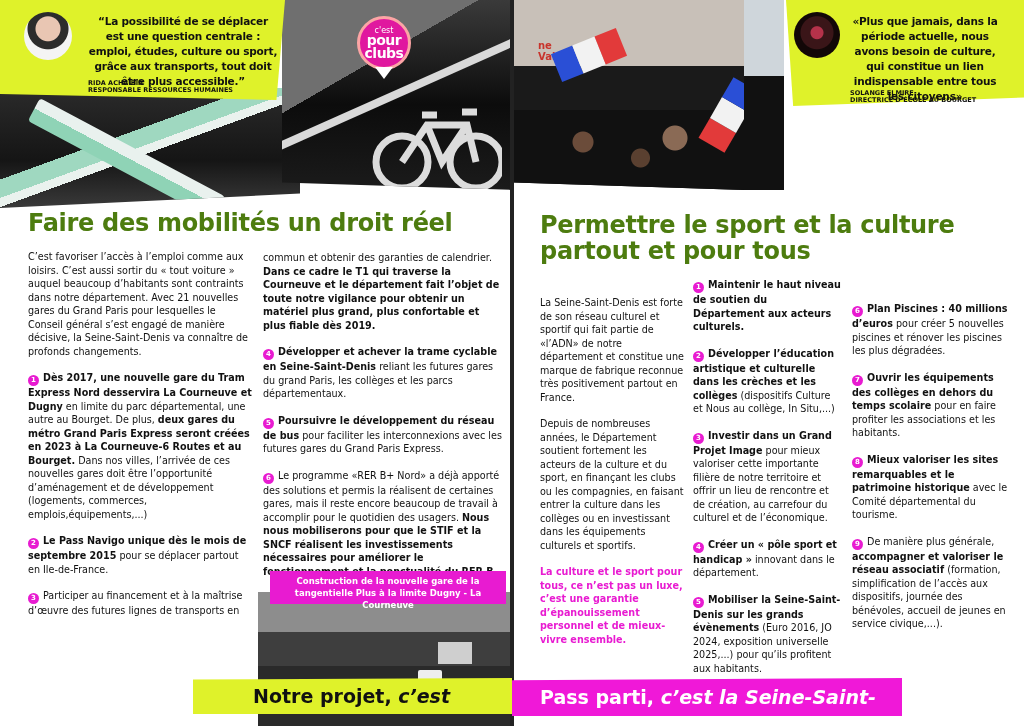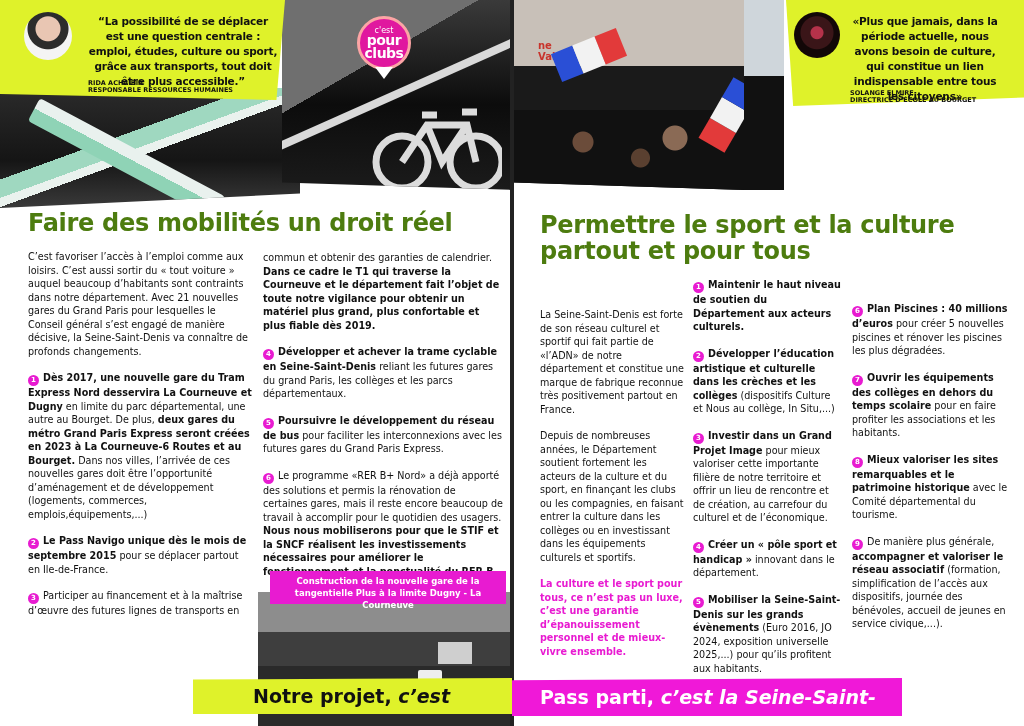--- a/index.html
+++ b/index.html
@@ -109,21 +109,21 @@
     .intro-pink { color: #e81bd1; font-weight: bold; }
     b, .b { font-weight: bold; }
 
     .num {
       display: inline-block; width: 11px; height: 11px; border-radius: 50%; background: #e81bd1; color: #fff;
       font-size: 7px; line-height: 11px; text-align: center; font-weight: bold; margin-right: 4px; vertical-align: -1px;
     }
 
     .col-l1 { left: 28px; top: 250px; width: 225px; }
     .col-l2 { left: 263px; top: 251px; width: 240px; }
-    .col-r1 { left: 540px; top: 308px; width: 145px; }
+    .col-r1 { left: 540px; top: 296px; width: 145px; }
     .col-r2 { left: 693px; top: 278px; width: 148px; }
     .col-r3 { left: 852px; top: 302px; width: 158px; }
 
     .caption {
       position: absolute; left: 270px; top: 571px; width: 236px; height: 33px; background: #e81bd1; color: #fff;
       font-size: 8.5px; line-height: 12px; font-weight: bold; text-align: center; padding-top: 4px; z-index: 4;
     }
 
     .tagline-left {
       position: absolute; left: 193px; top: 678px; width: 322px; height: 36px; background: #dff22a;
@@ -183,21 +183,21 @@
     <p>
       <span>commun et obtenir des garanties de calendrier. </span><b>Dans ce cadre le T1 qui traverse la Courneuve et le département fait l’objet de toute notre vigilance pour obtenir un matériel plus grand, plus confortable et plus fiable dès 2019.</b>
     </p>
     <p>
       <span class="num">4</span><b>Développer et achever la trame cyclable en Seine-Saint-Denis</b><span> reliant les futures gares du grand Paris, les collèges et les parcs départementaux.</span>
     </p>
     <p>
       <span class="num">5</span><b>Poursuivre le développement du réseau de bus</b><span> pour faciliter les interconnexions avec les futures gares du Grand Paris Express.</span>
     </p>
     <p>
-      <span class="num">6</span><span>Le programme «RER B+ Nord» a déjà apporté des solutions et permis la rénovation de certaines gares, mais il reste encore beaucoup de travail à accomplir pour le quotidien des usagers. </span><b>Nous nous mobiliserons pour que le STIF et la SNCF réalisent les investissements nécessaires pour améliorer le fonctionnement et la ponctualité du RER B.</b>
+      <span class="num">6</span><span>Le programme «RER B+ Nord» a déjà apporté des solutions et permis la réalisent de certaines gares, mais il reste encore beaucoup de travail à accomplir pour le quotidien des usagers. </span><b>Nous nous mobiliserons pour que le STIF et la SNCF réalisent les investissements nécessaires pour améliorer le fonctionnement et la ponctualité du RER B.</b>
     </p>
   </div>
 
   <div class="photo photo-construction">
     <div class="construction-hut"></div>
     <div class="construction-van"></div>
   </div>
   <div class="caption">Construction de la nouvelle gare de la tangentielle Plus à la limite Dugny - La Courneuve</div>
 
   <div class="tagline-left">

